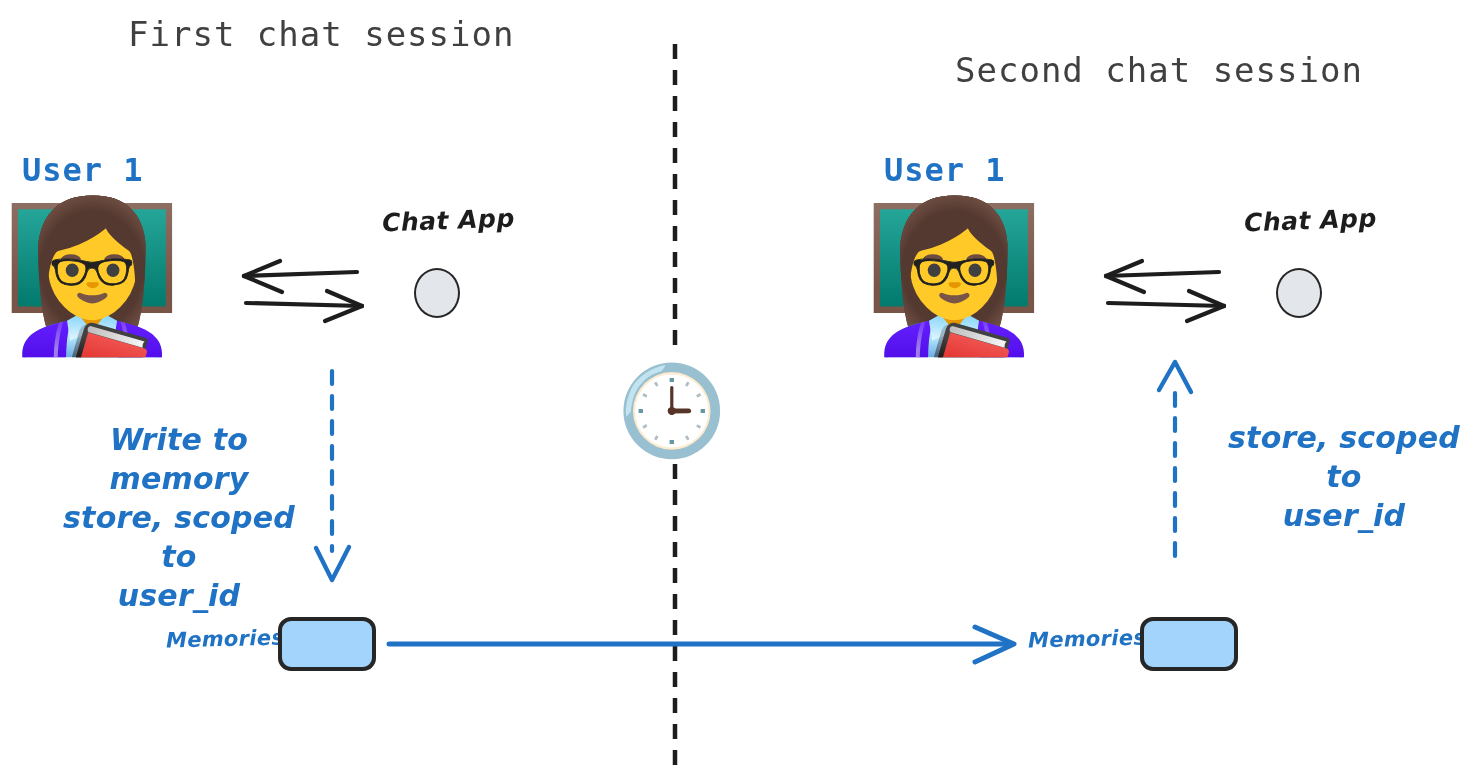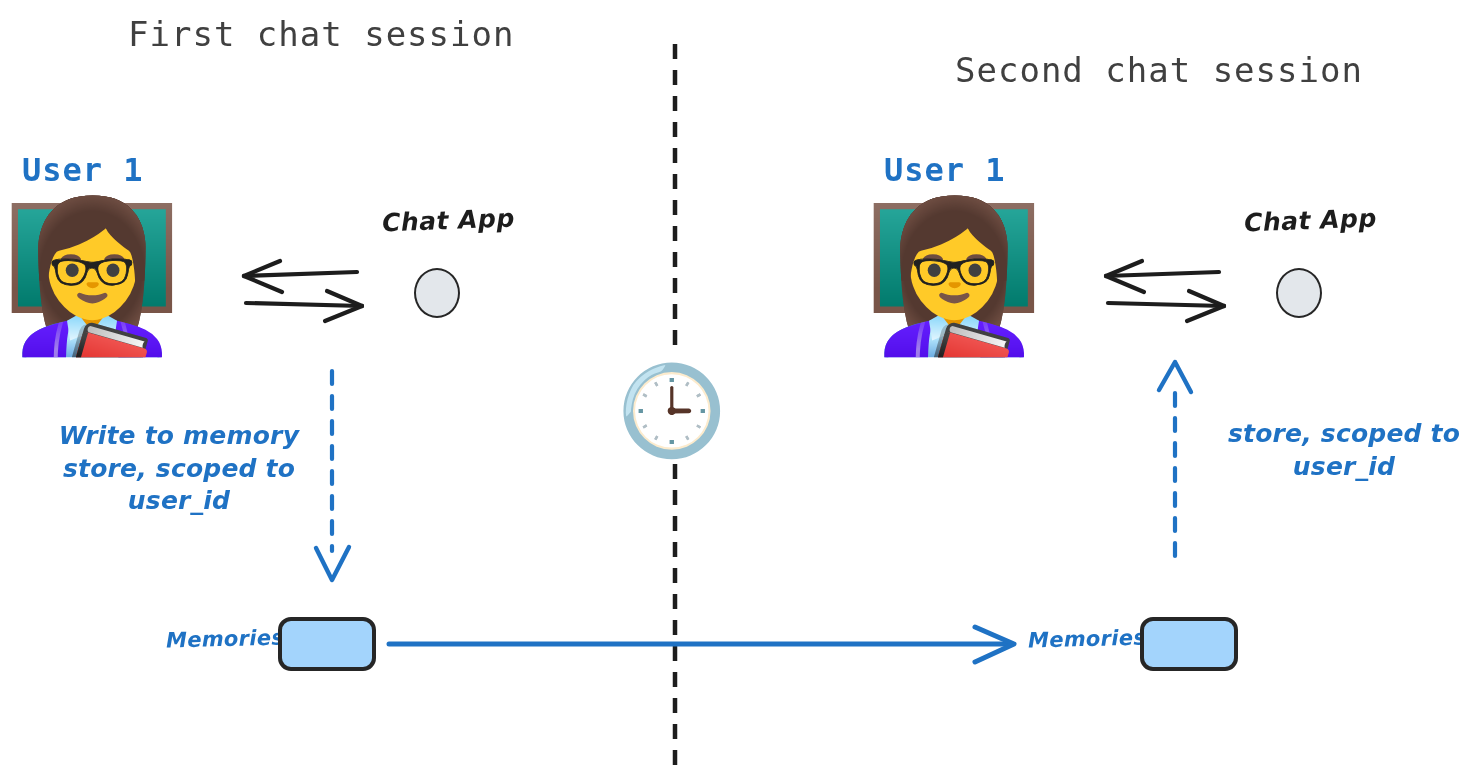--- a/index.html
+++ b/index.html
@@ -134,21 +134,21 @@
     left: 0;
     top: 0;
     width: 1482px;
     height: 777px;
     pointer-events: none;
   }
 
   
   .note {
     position: absolute;
-    font-size: 25px;
+    font-size: 30px;
     line-height: 1.30;
     color: #1f72c4;
     text-align: center;
     letter-spacing: 0.2px;
   }
   #note-write { left: 44px;  top: 420px; width: 270px; }
   #note-read  { left: 1210px; top: 418px; width: 268px; }
 </style>
 </head>
 <body>

